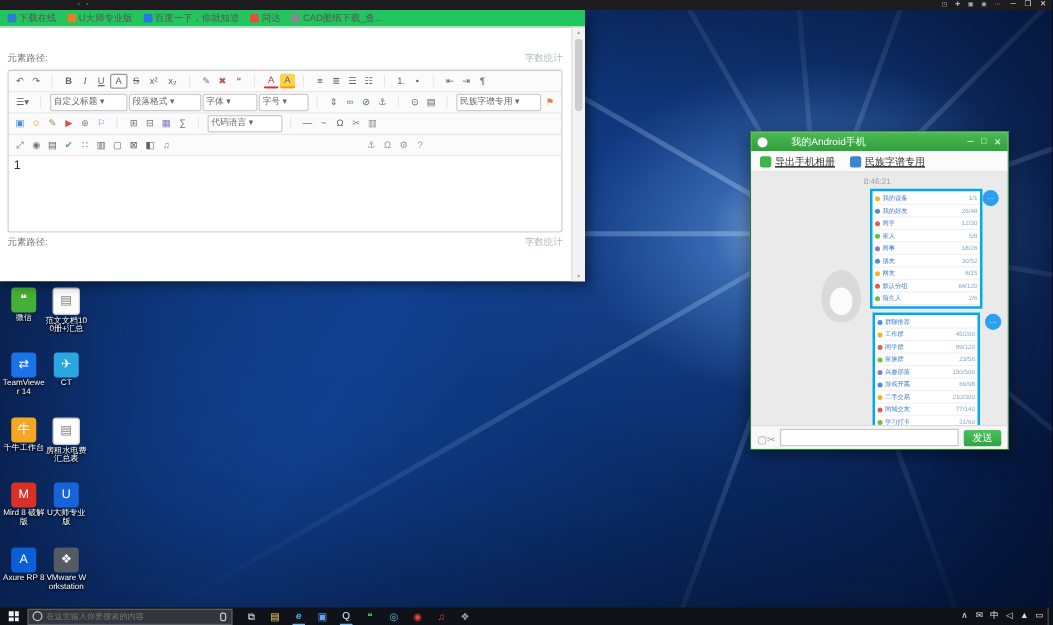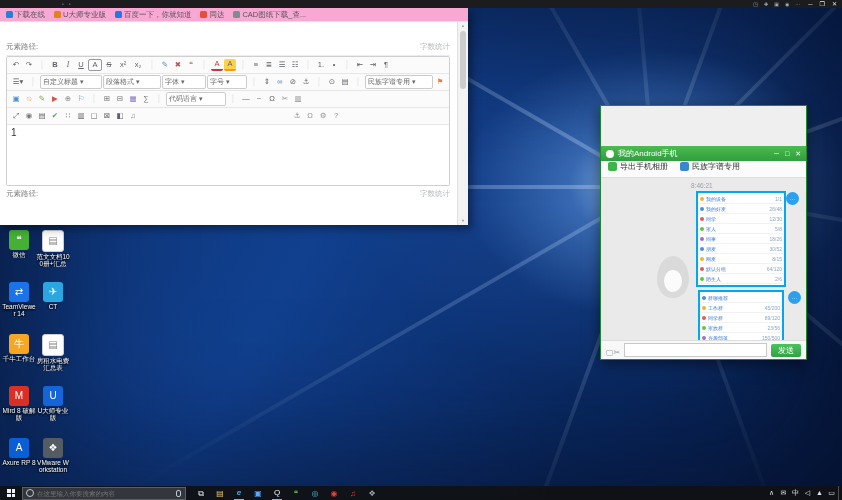--- a/index.html
+++ b/index.html
@@ -18,45 +18,45 @@
     background:radial-gradient(ellipse at center,rgba(225,242,255,.95),rgba(150,200,255,.3) 60%,transparent 78%);}
   
   .topbar{position:absolute;top:0;left:0;right:0;height:8px;background:#1c1c1f;display:flex;align-items:center;z-index:5;}
   .tb-mini-group{display:flex;gap:5px;margin-left:62px;}
   .tb-mini{font-size:5px;color:#9fb0c2;line-height:8px;}
   .tb-ext-group{display:flex;gap:6px;margin-left:auto;margin-right:8px;}
   .tb-ctrl-group{display:flex;gap:7px;margin-right:5px;}
   .tb-cbtn{font-size:6px;color:#e3e6ea;line-height:8px;}
   
   .browser{position:absolute;left:0;top:8px;width:468px;height:217px;background:#fff;z-index:4;box-shadow:3px 3px 9px rgba(0,0,0,.45);}
-  .bmbar{height:13px;border-bottom:1px solid #e2e2e2;display:flex;align-items:center;gap:9px;padding:0 6px;background:#f9a8d4;font-size:7.5px;color:#555;white-space:nowrap;overflow:hidden;}
+  .bmbar{height:13px;border-bottom:1px solid #e2e2e2;display:flex;align-items:center;gap:9px;padding:0 6px;background:#22c55e;font-size:7.5px;color:#555;white-space:nowrap;overflow:hidden;}
   .bm{display:flex;align-items:center;gap:2px;}
   .bm-ic{width:7px;height:7px;border-radius:1.5px;flex:none;background:#999;}
   .page{position:absolute;top:14px;left:0;right:10px;bottom:0;overflow:hidden;padding:0 8px 0 6px;}
   .upper-status{display:flex;justify-content:space-between;font-size:7.5px;padding:4px 0 3px;border-bottom:1px solid #ececec;margin-top:16px;}
   .status-l{color:#777;}
   .status-r{color:#b5b9be;margin-left:43px;}
   .heading{font-size:12px;font-weight:bold;color:#222;margin:6px 0 5px;}
   .editor{border:1px solid #cfcfcf;border-radius:2px;overflow:hidden;background:#fff;}
   .tb-row{display:flex;align-items:center;gap:1px;padding:1px 3px;background:#fbfbfb;border-bottom:1px solid #e6e6e6;height:14px;overflow:hidden;white-space:nowrap;}
   .tb-btn{min-width:12px;height:12px;line-height:12px;text-align:center;font-size:7.5px;color:#5f6368;border-radius:2px;flex:none;overflow:hidden;}
   .ed-content{height:56px;background:#fff;font-size:10px;color:#333;padding:2px 4px;}
   .lower-status{display:flex;justify-content:space-between;font-size:7.5px;padding:3px 0;}
   .vscroll{position:absolute;top:14px;right:0;bottom:0;width:10px;background:#f3f3f3;border-left:1px solid #e0e0e0;}
   .varrow{height:8px;font-size:4px;color:#9a9a9a;text-align:center;line-height:8px;}
   .varrow.bot{position:absolute;bottom:0;left:0;right:0;}
   .vthumb{position:absolute;top:9px;left:2px;width:6px;height:58px;background:#cdcdcd;border-radius:3px;}
   
   .assistant{position:absolute;left:600px;top:105px;width:205px;height:253px;z-index:6;background:#efefef;border:1px solid #20862f;box-shadow:0 4px 14px rgba(0,0,0,.5);display:flex;flex-direction:column;}
-  .a-title{height:15px;background:linear-gradient(#4cbb50,#2f9e3d);display:flex;align-items:center;gap:4px;padding:0 5px;color:#fff;flex:none;margin-top:40px;}
+  .a-title{height:15px;background:linear-gradient(#4cbb50,#2f9e3d);display:flex;align-items:center;gap:19px;padding:0 5px;color:#fff;flex:none;}
   .a-title-ic{width:8px;height:8px;border-radius:50%;background:#fff;flex:none;}
   .a-title-text{font-size:8px;flex:1;white-space:nowrap;overflow:hidden;}
   .a-ctrl{display:flex;gap:6px;}
   .a-cbtn{font-size:7px;color:#fff;}
-  .a-toolbar{height:16px;background:#fbfbfb;border-bottom:1px solid #ddd;display:flex;align-items:flex-start;gap:12px;padding:0 7px;flex:none;}
+  .a-toolbar{height:16px;background:#fbfbfb;border-bottom:1px solid #ddd;display:flex;align-items:center;gap:12px;padding:0 7px;flex:none;text-decoration:underline;}
   .a-tab{display:flex;align-items:center;gap:3px;font-size:8px;color:#333;white-space:nowrap;}
   .a-tab-ic{width:9px;height:9px;border-radius:2px;background:#999;flex:none;}
   .a-content{position:relative;flex:1;background:#eaeaea;overflow:hidden;}
   .a-time{position:absolute;left:90px;top:4px;font-size:6.5px;color:#99a0aa;}
   .shot{position:absolute;background:#fff;border:2px solid #00a8ec;padding:1px;display:flex;flex-direction:column;overflow:hidden;}
   .shot1{left:95px;top:13px;width:84px;height:90px;}
   .shot2{left:97px;top:112px;width:80px;height:88px;}
   .ph-row{display:flex;align-items:center;gap:2px;height:9px;border-bottom:1px solid #f2f2f2;padding:0 1px;flex:none;}
   .ph-ic{width:4px;height:4px;border-radius:50%;flex:none;background:#bbb;}
   .ph-l{font-size:5px;color:#3a7bd5;white-space:nowrap;overflow:hidden;flex:1;}

